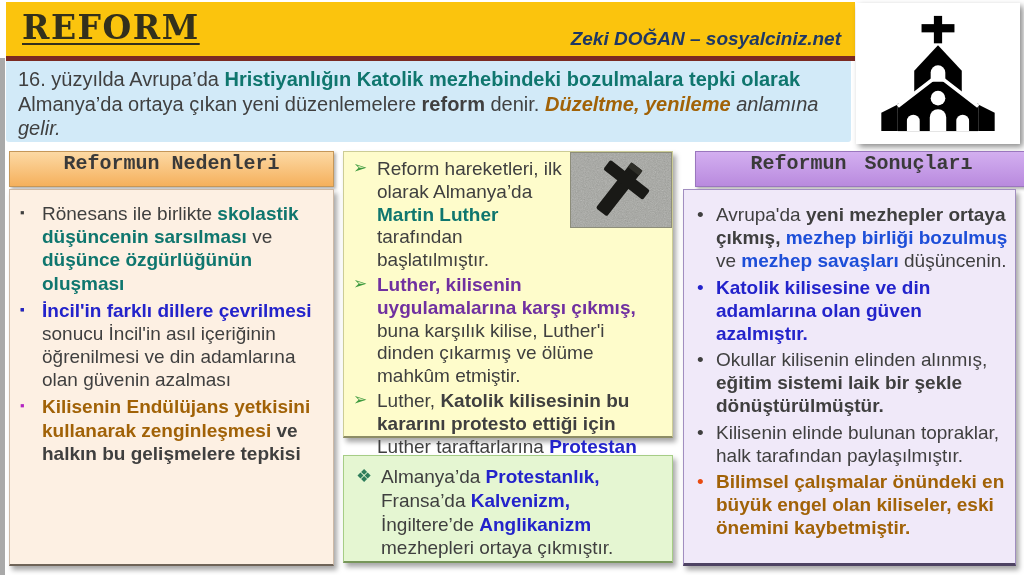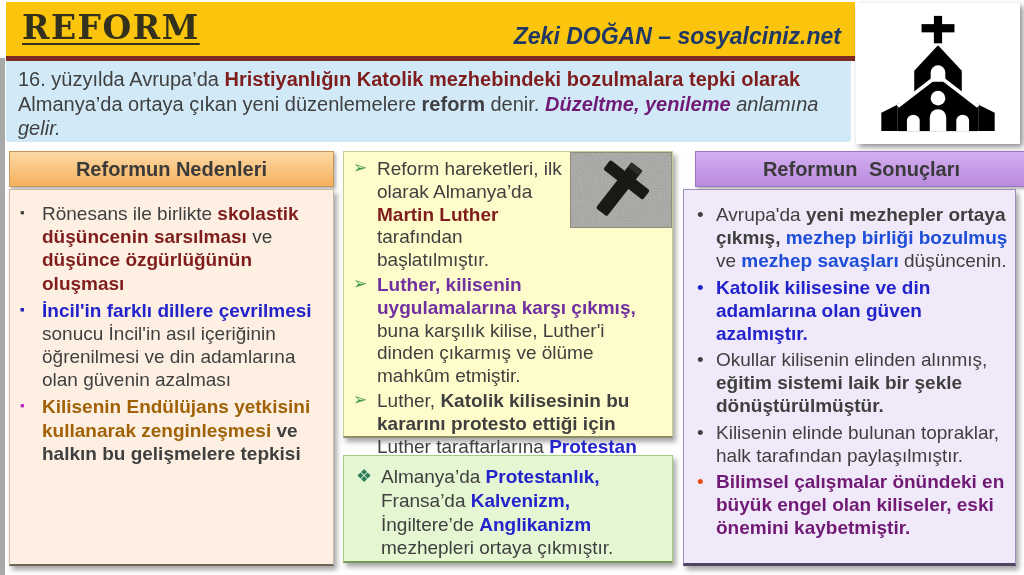--- a/index.html
+++ b/index.html
@@ -17,43 +17,44 @@
     background:#fbc40d;border-bottom:5px solid #7a2a22;box-sizing:border-box;
   }
   .band-title{
     position:absolute;left:16px;top:6px;
     font-family:"DejaVu Serif","Liberation Serif",serif;
     font-size:33px;font-weight:700;letter-spacing:1.5px;color:#33301c;
     text-decoration:underline;text-decoration-thickness:2px;text-underline-offset:4px;
   }
   .band-credit{
     position:absolute;right:14px;bottom:6px;
-    font-size:23px;font-style:italic;font-weight:700;color:#1f3864;
+    font-size:19px;font-style:italic;font-weight:700;color:#1f3864;
   }
 
   
   .church-box{
     position:absolute;left:856px;top:3px;width:164px;height:141px;background:#ffffff;
     box-shadow:3px 3px 6px rgba(0,0,0,.45);
     display:flex;align-items:center;justify-content:center;
   }
 
   
   .intro{
     position:absolute;left:6px;top:61px;width:845px;height:81px;
     background:#d2eaf8;box-sizing:border-box;padding:6px 12px 4px 12px;
     font-size:20px;line-height:1.23;color:#404040;border-radius:0 0 3px 3px;
   }
 
   
   .col-header{
     position:absolute;height:36px;box-sizing:border-box;
-    display:flex;align-items:center;justify-content:center;
+    display:flex;align-items:flex-start;justify-content:center;
     font-size:20px;font-weight:700;color:#3a3a3a;
     box-shadow:2px 2px 3px rgba(0,0,0,.3);
+    font-family:Liberation Mono, monospace;
   }
   .left-header{
     left:9px;top:151px;width:325px;
     background:linear-gradient(#fcd9a4,#f5b05c);border:1px solid #c59759;
   }
   .right-header{
     left:683px;top:151px;width:333px;word-spacing:6px;
     background:linear-gradient(#d3aff0,#b98ade);border:1px solid #9a77be;margin-left:12px;
   }
 
@@ -88,26 +89,26 @@
   .mid-box .bul{font-size:17px;left:1px;top:0;}
   .green-box .li{padding-left:27px;}
   .green-box .bul{font-size:18px;left:2px;top:0;}
   .right-body .li{padding-left:26px;margin-bottom:3px;}
   .right-body .bul{font-size:19px;left:7px;top:0;}
   .bul{position:absolute;left:4px;top:0;}
 
   
   .b{font-weight:700;}
   .i{font-style:italic;}
-  .red{color:#7f1d1d;}
+  .red{color:#0f766e;}
   .red2{color:#1d4ed8;}
   .blue{color:#2323cb;}
   .purple{color:#7030a0;}
   .magenta{color:#a16207;}
-  .orange{color:#701a75;margin-top:28px;}
+  .orange{color:#a16207;margin-top:28px;}
   .bc-dark{color:#3f3f3f;}
   .bc-blue{color:#2323cb;}
   .bc-magenta{color:#b324c1;}
   .bc-green{color:#3f9b3f;}
   .bc-teal{color:#2e7d5b;}
   .bc-orange{color:#e84b10;}
 
   
   .cross-photo{
     float:right;width:100px;height:74px;margin:-5px -7px 6px 8px;

